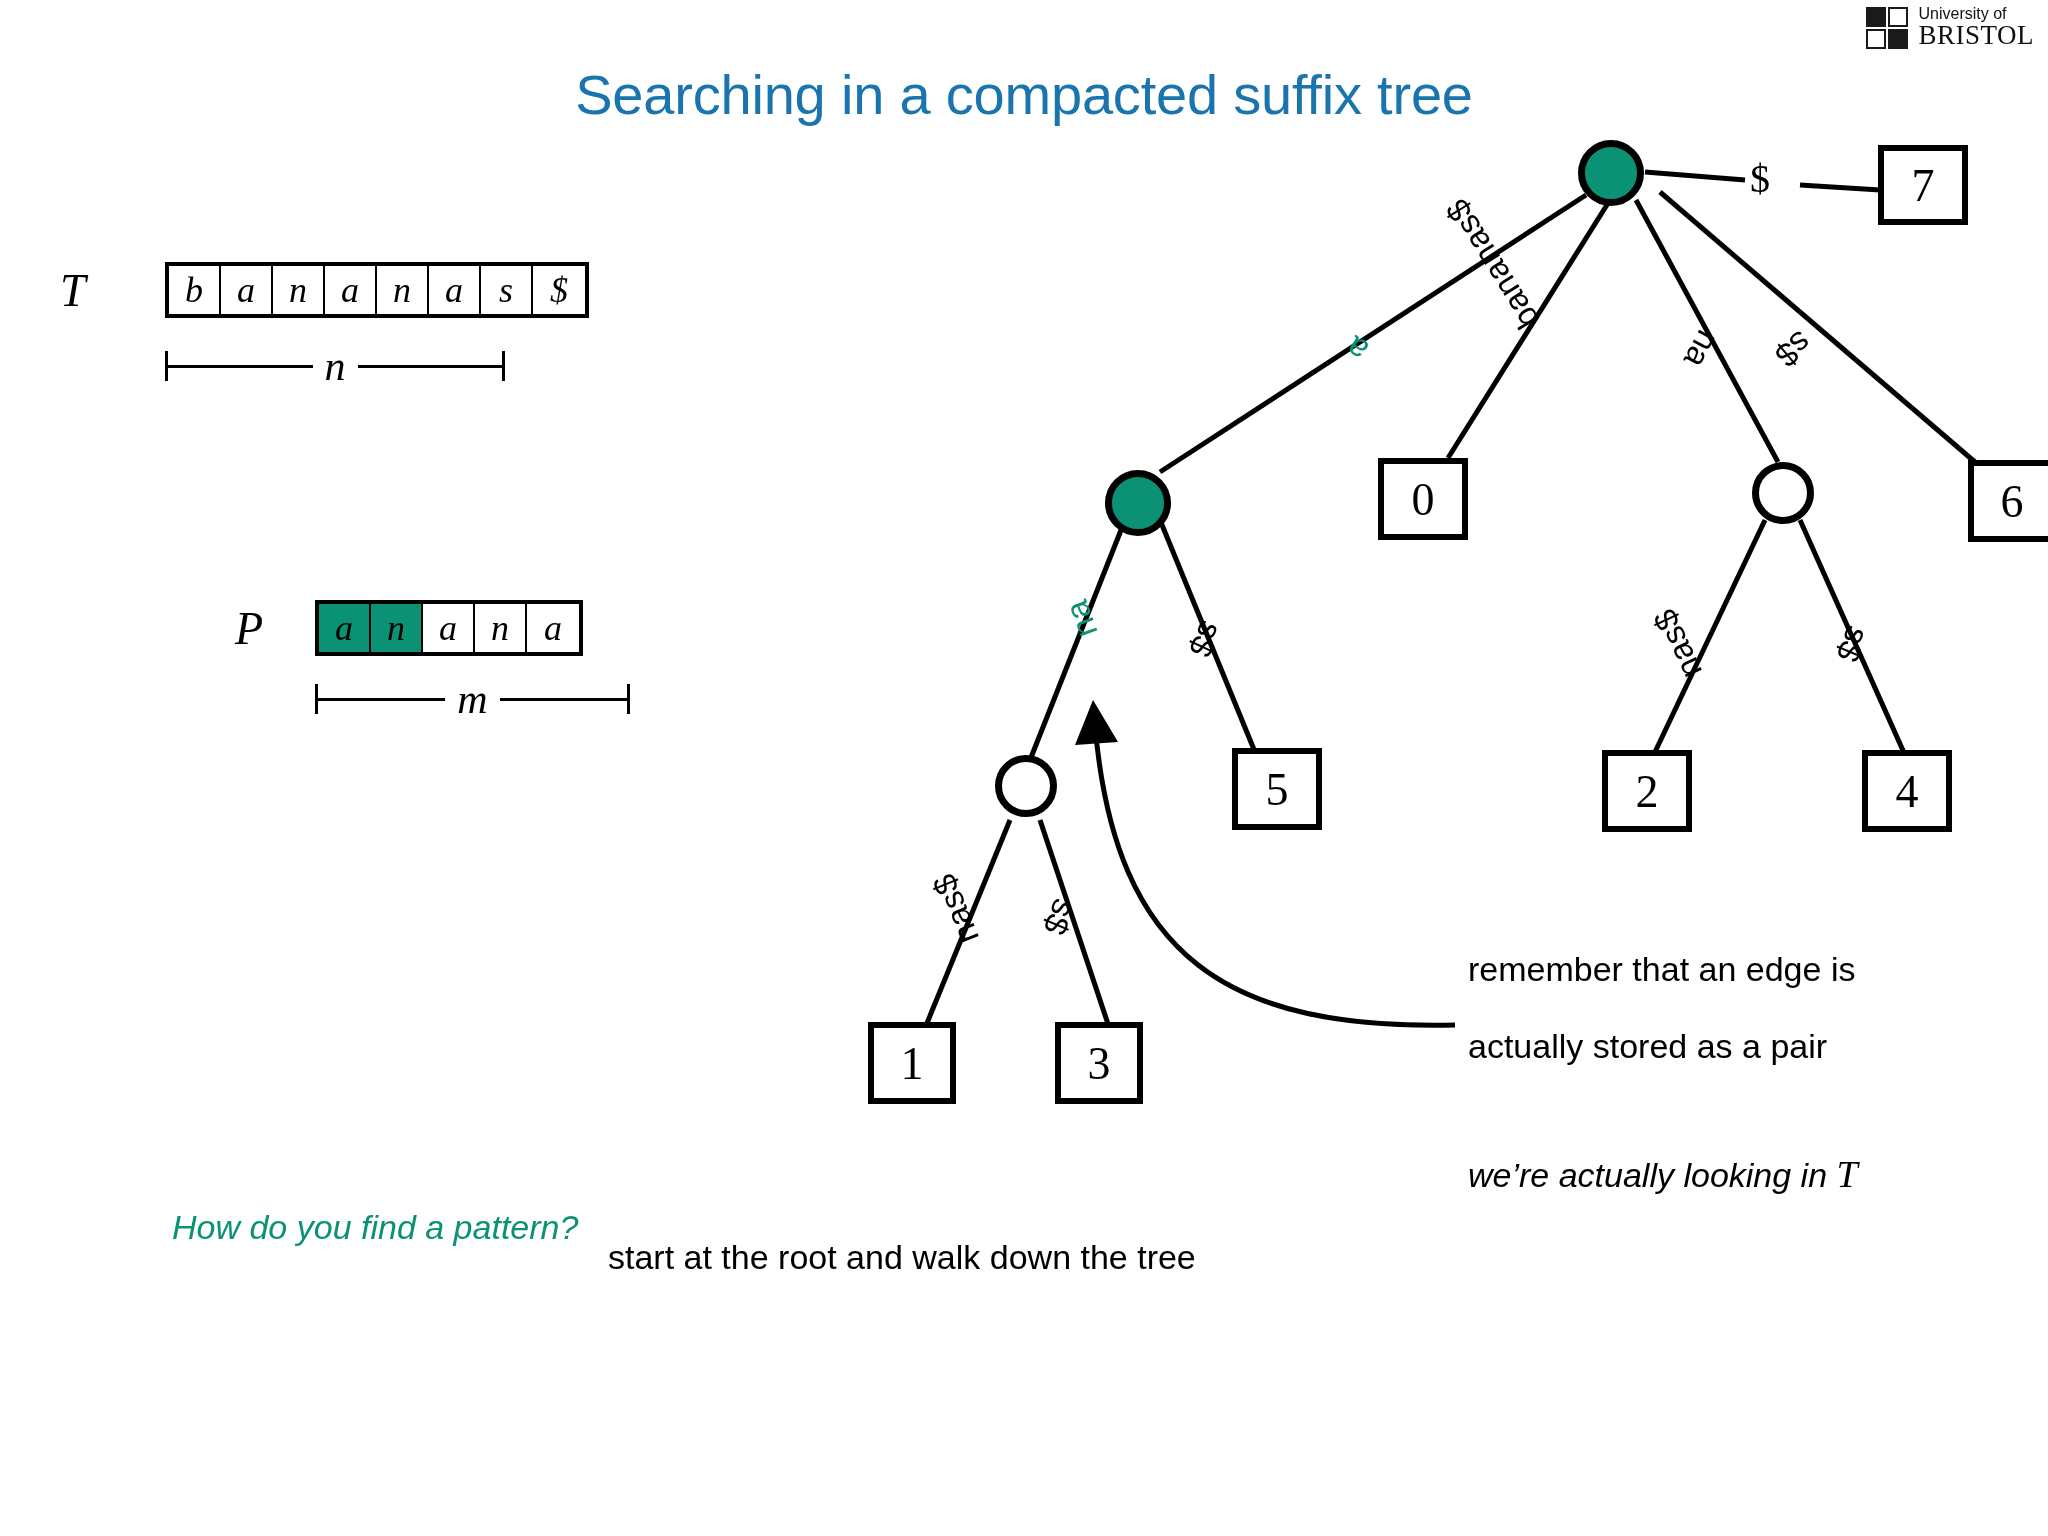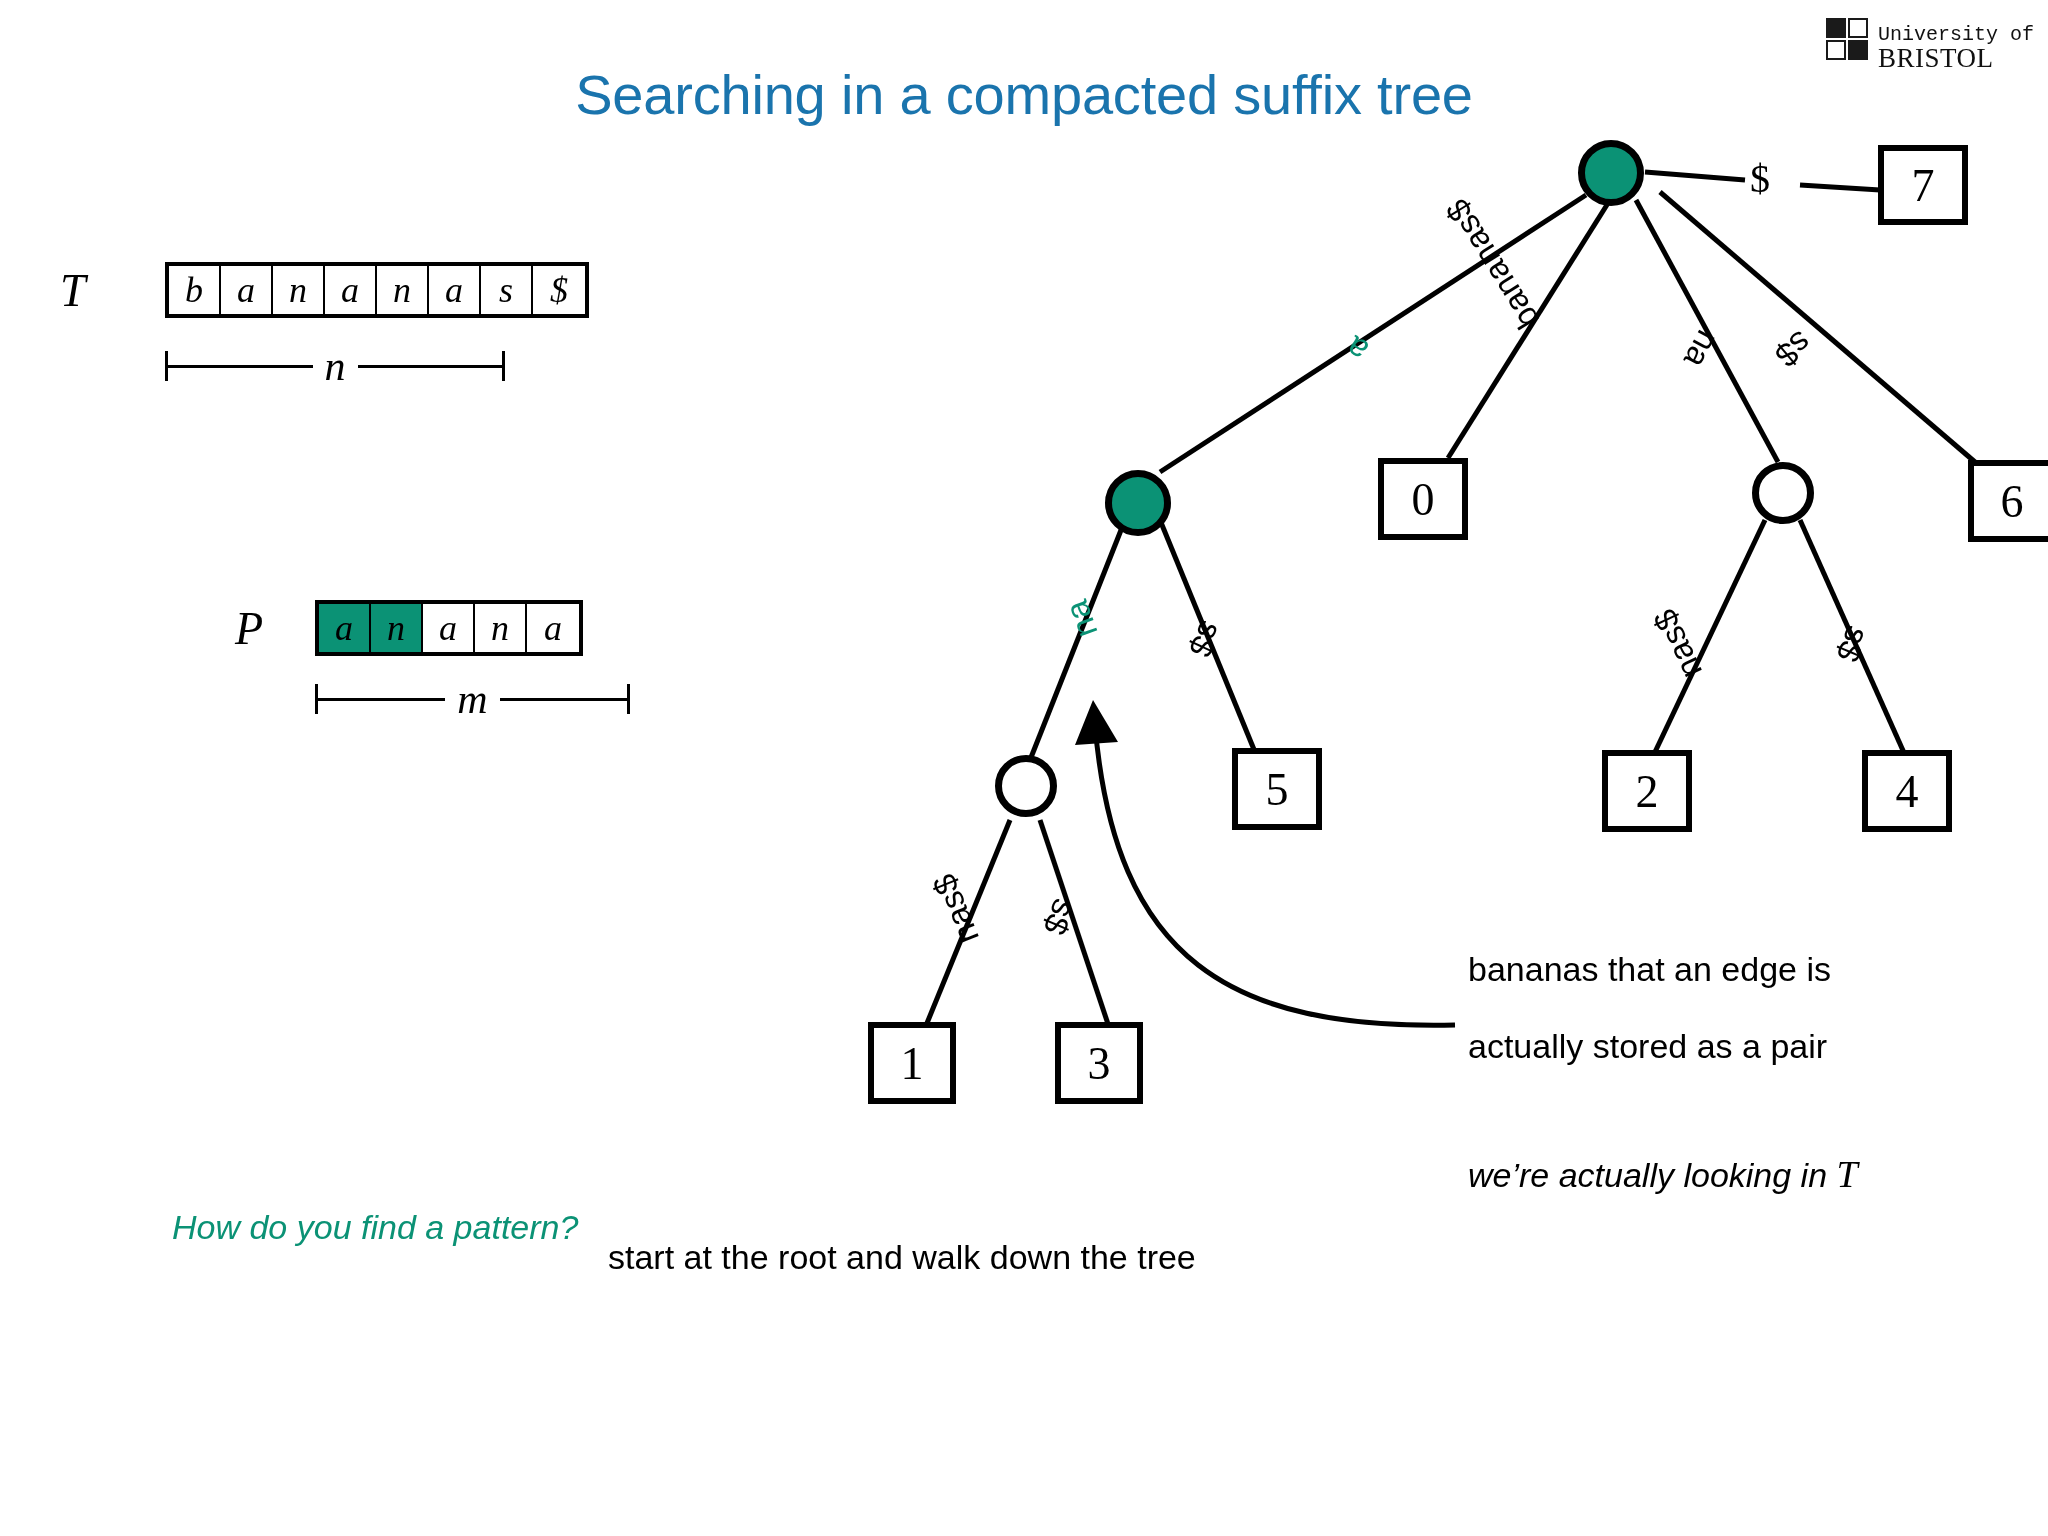--- a/index.html
+++ b/index.html
@@ -24,21 +24,21 @@
     display:flex;align-items:center;gap:10px;
   }
   #logo .crest{
     width:42px;height:42px;
     display:grid;grid-template-columns:1fr 1fr;grid-template-rows:1fr 1fr;
     gap:2px;
   }
   #logo .crest i{background:#1a1a1a;display:block;}
   #logo .crest i.w{background:#ffffff;border:2px solid #1a1a1a;box-sizing:border-box;}
   #logo .words{line-height:1;color:#111;}
-  #logo .w1{font-size:20px;font-family:Liberation Mono, monospace;margin-top:19px;}
+  #logo .w1{font-size:16px;font-family:Liberation Sans, sans-serif;}
   #logo .w2{font-size:27px;font-family:"Liberation Serif",serif;letter-spacing:.5px;}
 
   
   .strwrap{position:absolute;}
   .strlabel{
     position:absolute;
     font-family:"Liberation Serif", serif;font-style:italic;
     font-size:46px;color:#000;
   }
   .cells{display:flex;border:4px solid #000;background:#fff;width:max-content;}
@@ -206,20 +206,20 @@
 
 <div class="elabel teal" style="left:1063px;top:600px;transform:rotate(250deg);">na</div>
 <div class="elabel" style="left:1188px;top:620px;transform:rotate(115deg);">s$</div>
 
 <div class="elabel" style="left:920px;top:890px;transform:rotate(248deg);">nas$</div>
 <div class="elabel" style="left:1042px;top:898px;transform:rotate(113deg);">s$</div>
 
 <div class="elabel" style="left:1642px;top:625px;transform:rotate(245deg);">nas$</div>
 <div class="elabel" style="left:1835px;top:625px;transform:rotate(113deg);">s$</div>
 
-<div class="note" style="left:1468px;top:950px;">bananas that an edge is</div>
+<div class="note" style="left:1468px;top:950px;">remember that an edge is</div>
 <div class="note" style="left:1468px;top:1027px;">actually stored as a pair</div>
 <div class="note italic" style="left:1468px;top:1152px;">
   <span>we’re actually looking in </span><span class="mathT">T</span>
 </div>
 
 <div class="teal-note" style="left:172px;top:1172px;">How do you find a pattern?</div>
 <div class="note" style="left:608px;top:1238px;">start at the root and walk down the tree</div>
 
 </body></html>

